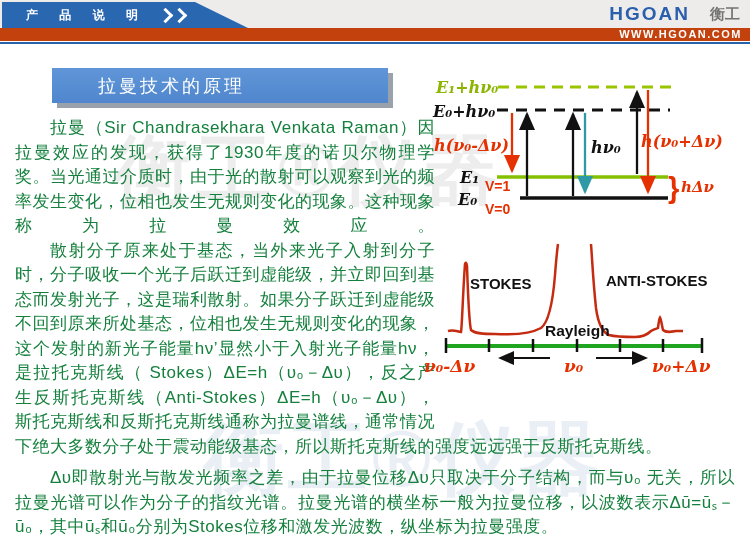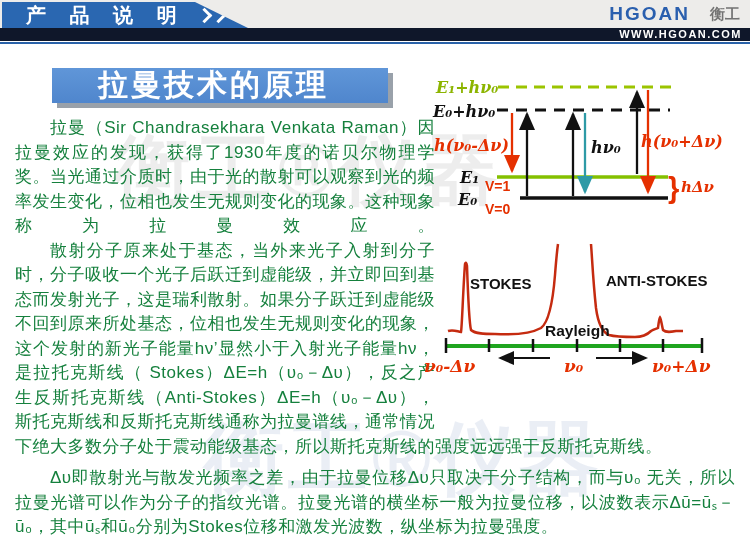--- a/index.html
+++ b/index.html
@@ -8,43 +8,43 @@
     position:relative; width:750px; height:560px; overflow:hidden;
     background:#ffffff; font-family:"Liberation Sans", sans-serif;
   }
   
   .header { position:absolute; left:0; top:0; width:750px; height:28px; background:#edecea; }
   .tab {
     position:absolute; left:2px; top:2px; width:246px; height:26px;
     background:#2a67b1; clip-path:polygon(0 0, 193px 0, 246px 100%, 0 100%);
     display:flex; align-items:center; padding-left:24px; color:#fff;
   }
-  .tab-title { font-size:20px; font-weight:bold; letter-spacing:9px; white-space:nowrap; }
+  .tab-title { font-size:12px; font-weight:bold; letter-spacing:9px; white-space:nowrap; }
   .chev { display:inline-block; width:11px; height:11px; border-top:3px dashed #fff;
           border-right:3px dashed #fff; transform:rotate(45deg); margin-left:-1px; }
   .chev + .chev { margin-left:3px; }
   .logo { position:absolute; right:10px; top:3px; display:flex; align-items:center; gap:20px; }
   .logo-en { font-size:19px; font-weight:900; letter-spacing:2px; color:#2a5fae; transform:scaleY(.92); }
   .logo-cn { font-size:15px; font-weight:bold; color:#737373; }
   .bluebar {
-    position:absolute; left:0; top:28px; width:750px; height:13px; background:#0f172a;
+    position:absolute; left:0; top:28px; width:750px; height:13px; background:#c2410c;
     box-shadow:0 1px 0 #ffffff, 0 3px 0 #2a62a9;
   }
   .website {
     position:absolute; right:8px; top:0; height:13px; line-height:13px;
     color:#fff; font-size:11px; font-weight:bold; letter-spacing:1.5px;
   }
   
   .banner {
     position:absolute; left:52px; top:68px; width:336px; height:35px; z-index:3;
     background:linear-gradient(180deg,#6096d8,#4f86cd);
     box-shadow:5px 5px 0 #99a1aa;
     display:flex; align-items:center; padding-left:46px;
   }
-  .banner-title { color:#fff; font-size:30px; font-weight:bold; letter-spacing:3px; }
+  .banner-title { color:#fff; font-size:18px; font-weight:normal; letter-spacing:3px; }
   
   .wm { position:absolute; z-index:1; font-weight:bold; white-space:nowrap; pointer-events:none;margin-left:29px; }
   .wm1 { left:85px;  top:120px; font-size:76px; letter-spacing:6px; color:rgba(0,0,0,0.07); }
   .wm2 { left:175px; top:406px; font-size:80px; letter-spacing:4px; color:rgba(80,115,175,0.12); }
   
   .body-text {
     position:absolute; left:15px; top:116px; width:720px; z-index:2;
     font-size:17px; line-height:24.5px; color:#15803d; text-align:justify;
     letter-spacing:0.5px;
   }

